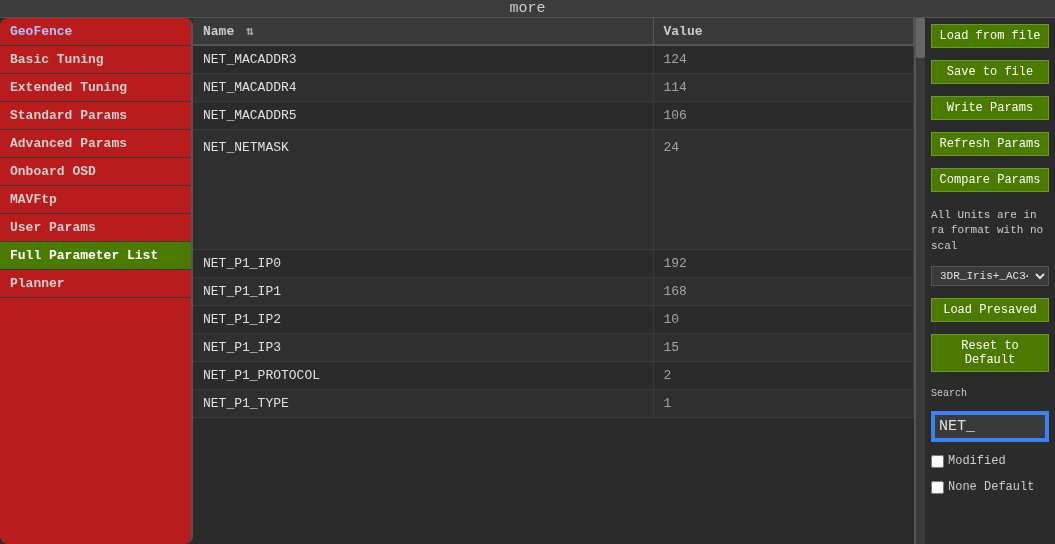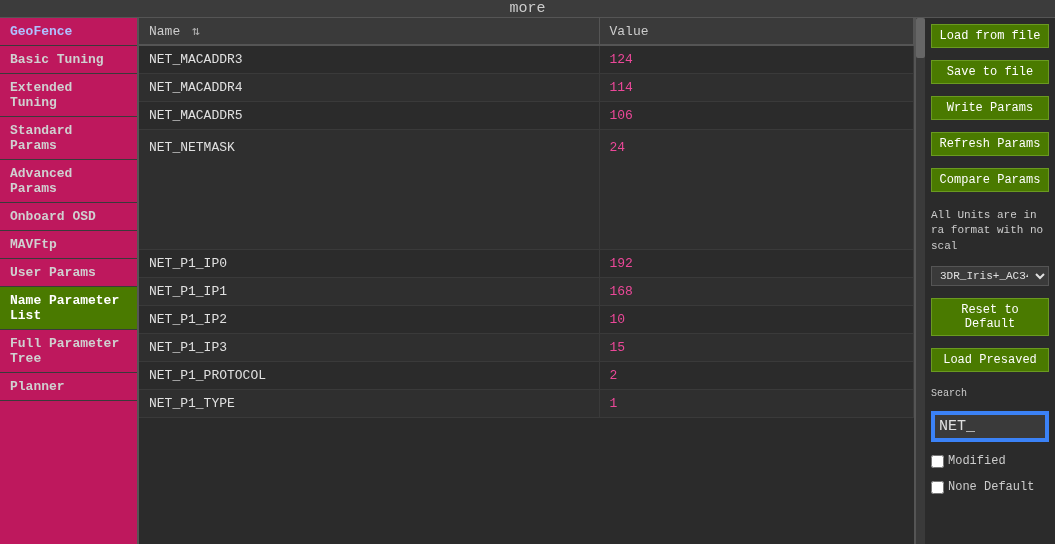--- a/index.html
+++ b/index.html
@@ -30,26 +30,27 @@
     }
 
     .main-layout {
       display: flex;
       flex: 1;
       overflow: hidden;
     }
 
     
     .sidebar {
-      width: 139px;
-      background: #be185d;
+      width: 193px;
+      background: #b91c1c;
       border-right: 2px solid #555;
       display: flex;
       flex-direction: column;
       overflow-y: auto;
+      border-radius: 8px;
     }
 
     .sidebar-item {
       padding: 6px 10px;
       cursor: pointer;
       color: #d0d0d0;
       font-size: 13px;
       font-weight: bold;
       border-bottom: 1px solid #3a3a3a;
     }
@@ -97,21 +98,21 @@
       border-bottom: 2px solid #555;
       position: sticky;
       top: 0;
       z-index: 10;
     }
 
     .param-table thead th {
       padding: 5px 10px;
       text-align: left;
       color: #ccc;
-      font-weight: normal;
+      font-weight: bold;
       border-right: 1px solid #555;
     }
 
     .param-table thead th.name-col {
       width: 460px;
     }
 
     .param-table thead th .sort-icon {
       margin-left: 4px;
       color: #aaa;
@@ -124,21 +125,21 @@
     .param-table tbody tr:nth-child(even) {
       background: #2f2f2f;
     }
     .param-table tbody tr:nth-child(odd) {
       background: #2b2b2b;
     }
 
     .param-table tbody td {
       padding: 6px 10px;
       border-right: 1px solid #3a3a3a;
-      color: #ec4899;
+      color: #a3a3a3;
     }
 
     .param-table tbody td.name-cell {
       color: #e0e0e0;
     }
 
     
     .param-table tbody tr.tall-row td {
       height: 120px;
       vertical-align: top;
@@ -261,24 +262,21 @@
     <div class="sidebar-item">
       <span>Onboard OSD</span>
     </div>
     <div class="sidebar-item">
       <span>MAVFtp</span>
     </div>
     <div class="sidebar-item">
       <span>User Params</span>
     </div>
     <div class="sidebar-item active">
-      <span>Name Parameter List</span>
-    </div>
-    <div class="sidebar-item">
-      <span>Full Parameter Tree</span>
+      <span>Full Parameter List</span>
     </div>
     <div class="sidebar-item">
       <span>Planner</span>
     </div>
   </div>
 
   <div class="content-area">
 
     <div class="param-table-container">
       <table class="param-table">
@@ -349,22 +347,22 @@
       <button>Write Params</button>
       <button>Refresh Params</button>
       <button>Compare Params</button>
 
       <div class="info-text">All Units are in ra format with no scal</div>
 
       <div class="dropdown-row">
         <select><option value="3DR_Iris+_AC34">3DR_Iris+_AC34</option></select>
       </div>
 
+      <button>Load Presaved</button>
       <button>Reset to Default</button>
-      <button>Load Presaved</button>
 
       <div class="section-label">Search</div>
       <input type="text" value="NET_" style="">
 
       <div class="checkbox-row">
         <input type="checkbox" style="">
         <span>Modified</span>
       </div>
       <div class="checkbox-row">
         <input type="checkbox" style="">

